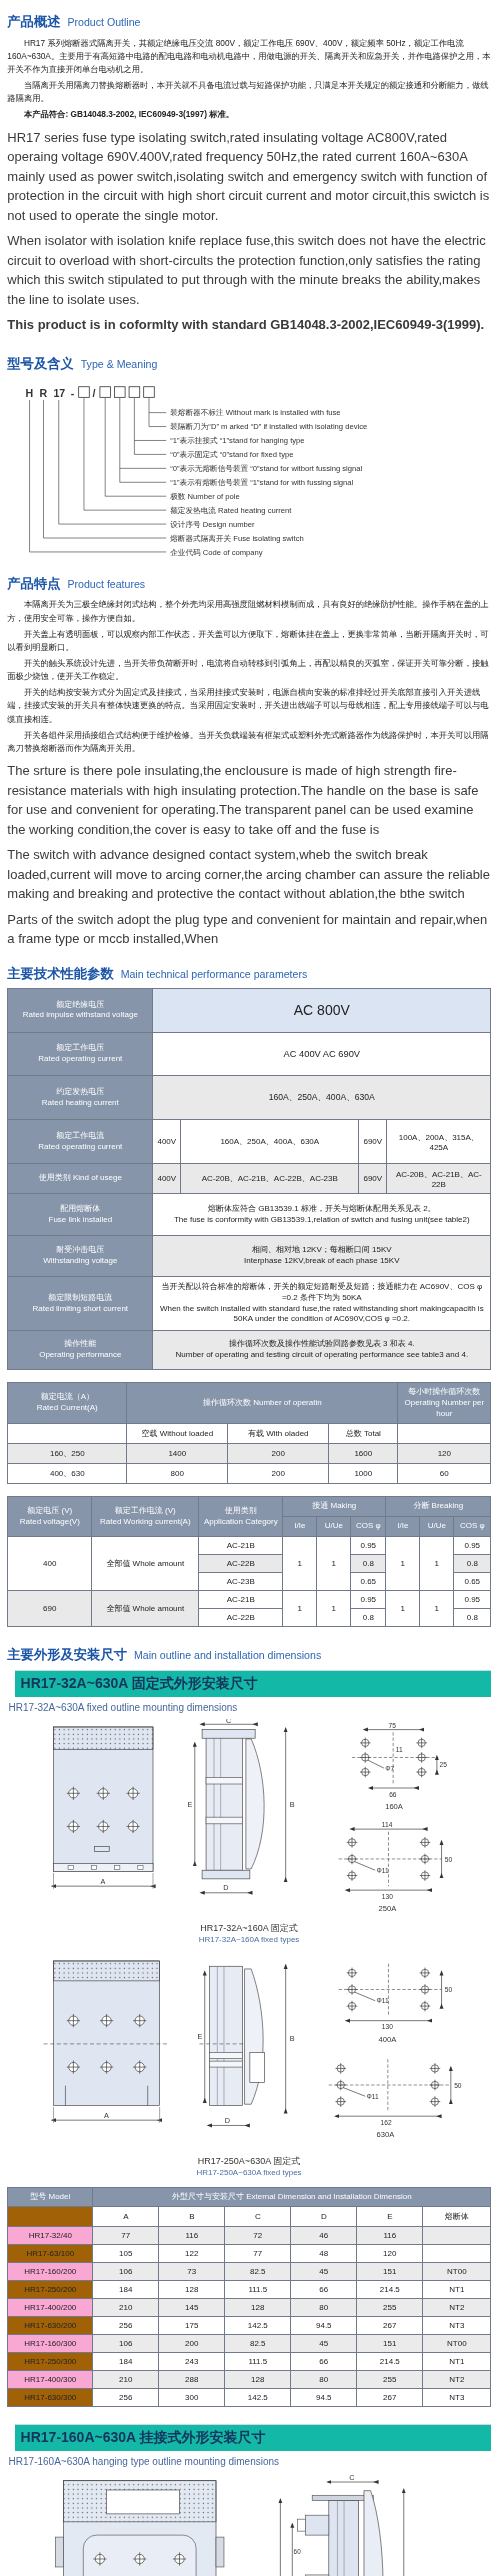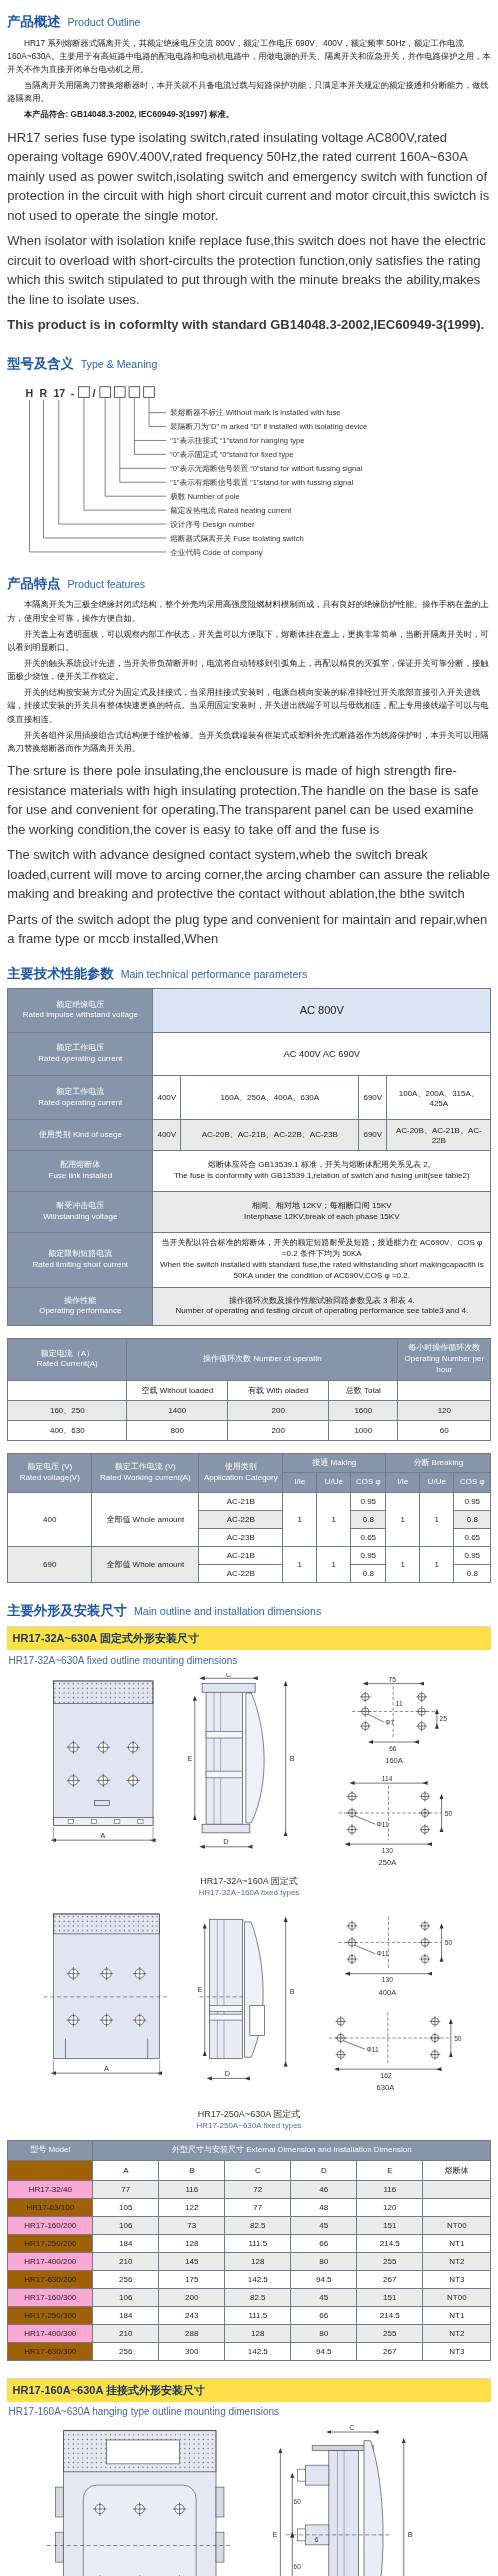--- a/index.html
+++ b/index.html
@@ -15,21 +15,21 @@
   table{border-collapse:collapse;width:484px;table-layout:fixed;}
   table.t{border:1.3px solid #5a6374;}
   th,td{border:0.7px solid #707a8a;font-size:8px;text-align:center;vertical-align:middle;padding:4px 2.7px;color:#222;}
   th{background:#8695aa;color:#fff;font-weight:normal;font-size:8px;line-height:1.35;}
   .cblue{background:#dbe4f2;}
   .cgray{background:#e9e9e9;}
   td.mcol{background:#a16207;}
   tr.alt td{background:#ebebeb;}
   tr.alt td.mcol{background:#f9a8d4;}
   .two{display:block;line-height:1.35;}
-  .bar{background:#fde047;border-top:0.7px solid #cdd8e4;color:#15355e;font-weight:bold;font-size:11px;padding:4px 5.3px;margin-top:6.6px;}
+  .bar{background:#14b8a6;border-top:0.7px solid #cdd8e4;color:#15355e;font-weight:bold;font-size:14px;padding:4px 5.3px;margin-top:6.6px;margin-left:8px;}
   .bar-en{font-size:10px;color:#46679c;margin:4.6px 0 6.6px 1.3px;}
   .cap{text-align:center;margin:1.3px 0 9.3px 0;}
   .cap .zh{display:block;font-size:9px;color:#333;}
   .cap .en{display:block;font-size:8px;color:#4a6fa5;}
   svg text{font-family:"Liberation Sans","DejaVu Sans",sans-serif;fill:#333;}
 </style>
 </head>
 <body>
 
 <div class="page">
@@ -117,28 +117,35 @@
         <col style="width:178px">
         <col style="width:28px">
         <col>
       </colgroup>
     <tbody>
         <tr>
       <th style="padding:10.6px 2.7px">
             <span class="two">额定绝缘电压</span>
             <span class="two">Rated impulse withstand voltage</span>
           </th>
-      <td colspan="4" class="cblue" style="font-size:11px">AC 800V</td>
+      <td colspan="4" class="cblue" style="font-size:14px">AC 800V</td>
     </tr>
     <tr>
       <th style="padding:10.6px 2.7px">
             <span class="two">额定工作电压</span>
             <span class="two">Rated operating current</span>
           </th>
       <td colspan="4" style="font-size:9.3px">AC 400V   AC 690V</td>
+    </tr>
+    <tr>
+      <th style="padding:10.6px 2.7px">
+            <span class="two">约定发热电压</span>
+            <span class="two">Rated heating current</span>
+          </th>
+      <td colspan="4" class="cgray" style="font-size:8.6px">160A、250A、400A、630A</td>
     </tr>
     <tr>
       <th style="padding:10.6px 2.7px">
             <span class="two">额定工作电流</span>
             <span class="two">Rated operating current</span>
           </th>
       <td>400V</td>
       <td>160A、250A、400A、630A</td>
       <td>690V</td>
       <td>100A、200A、315A、425A</td>

